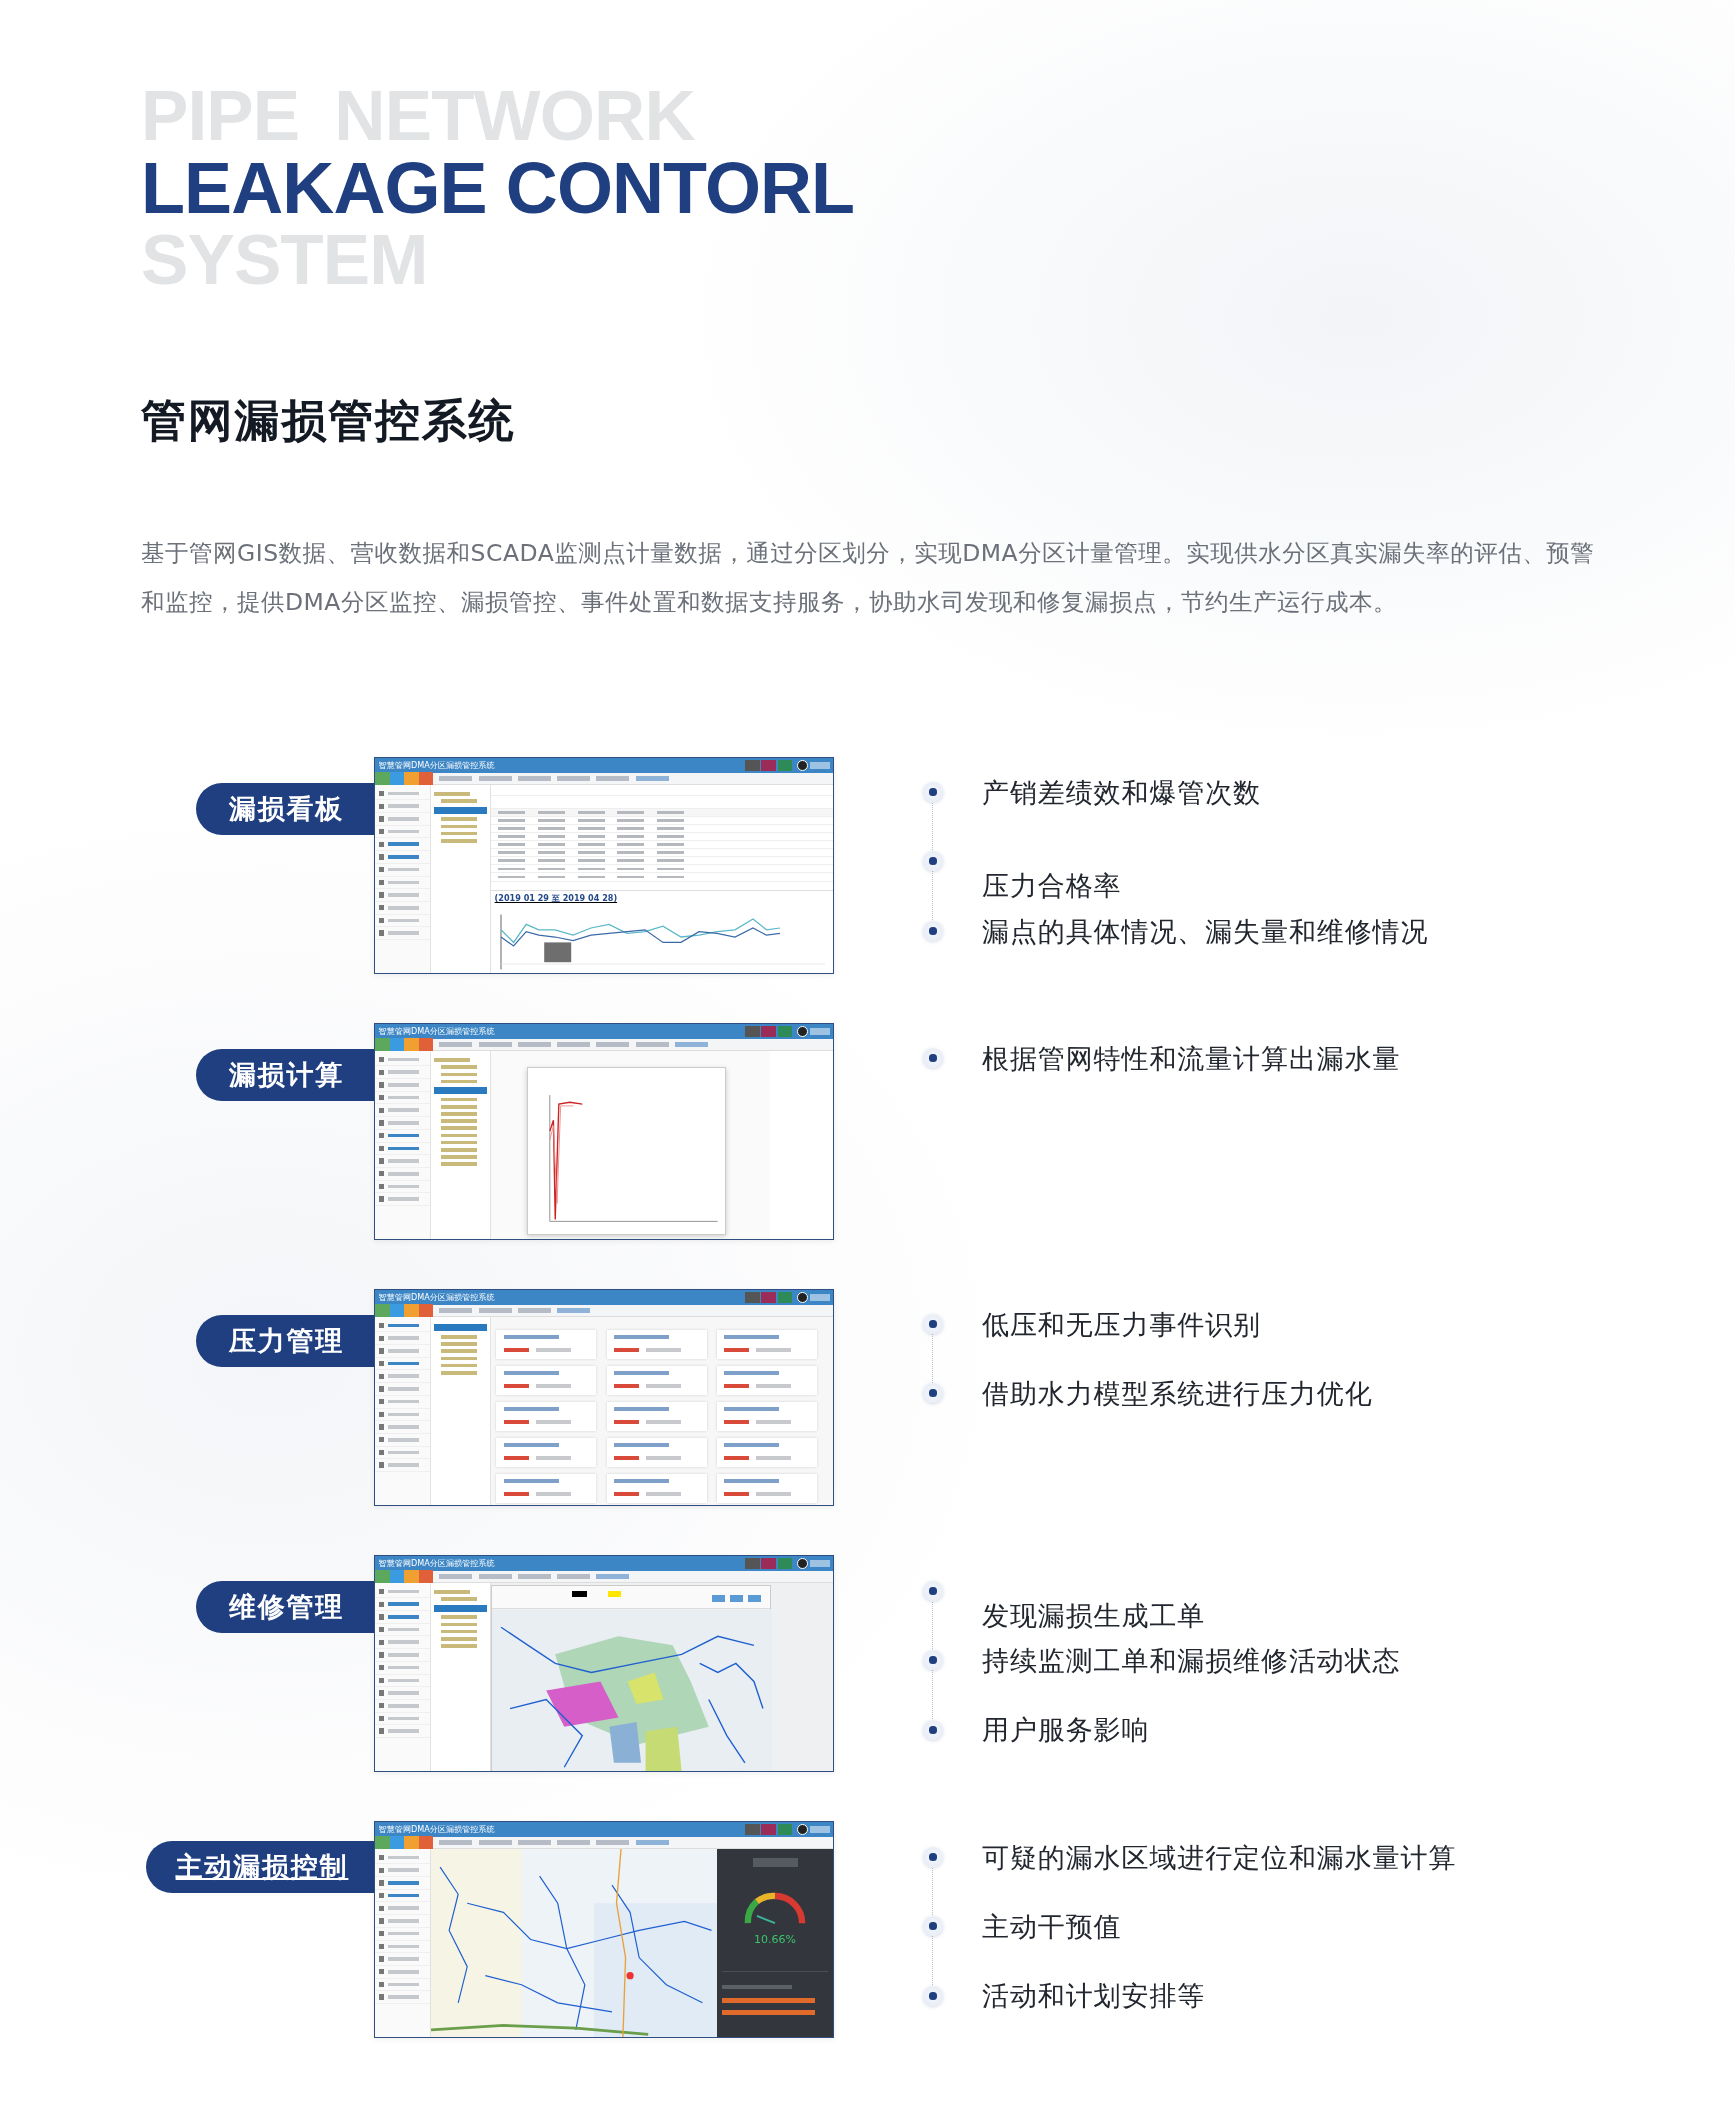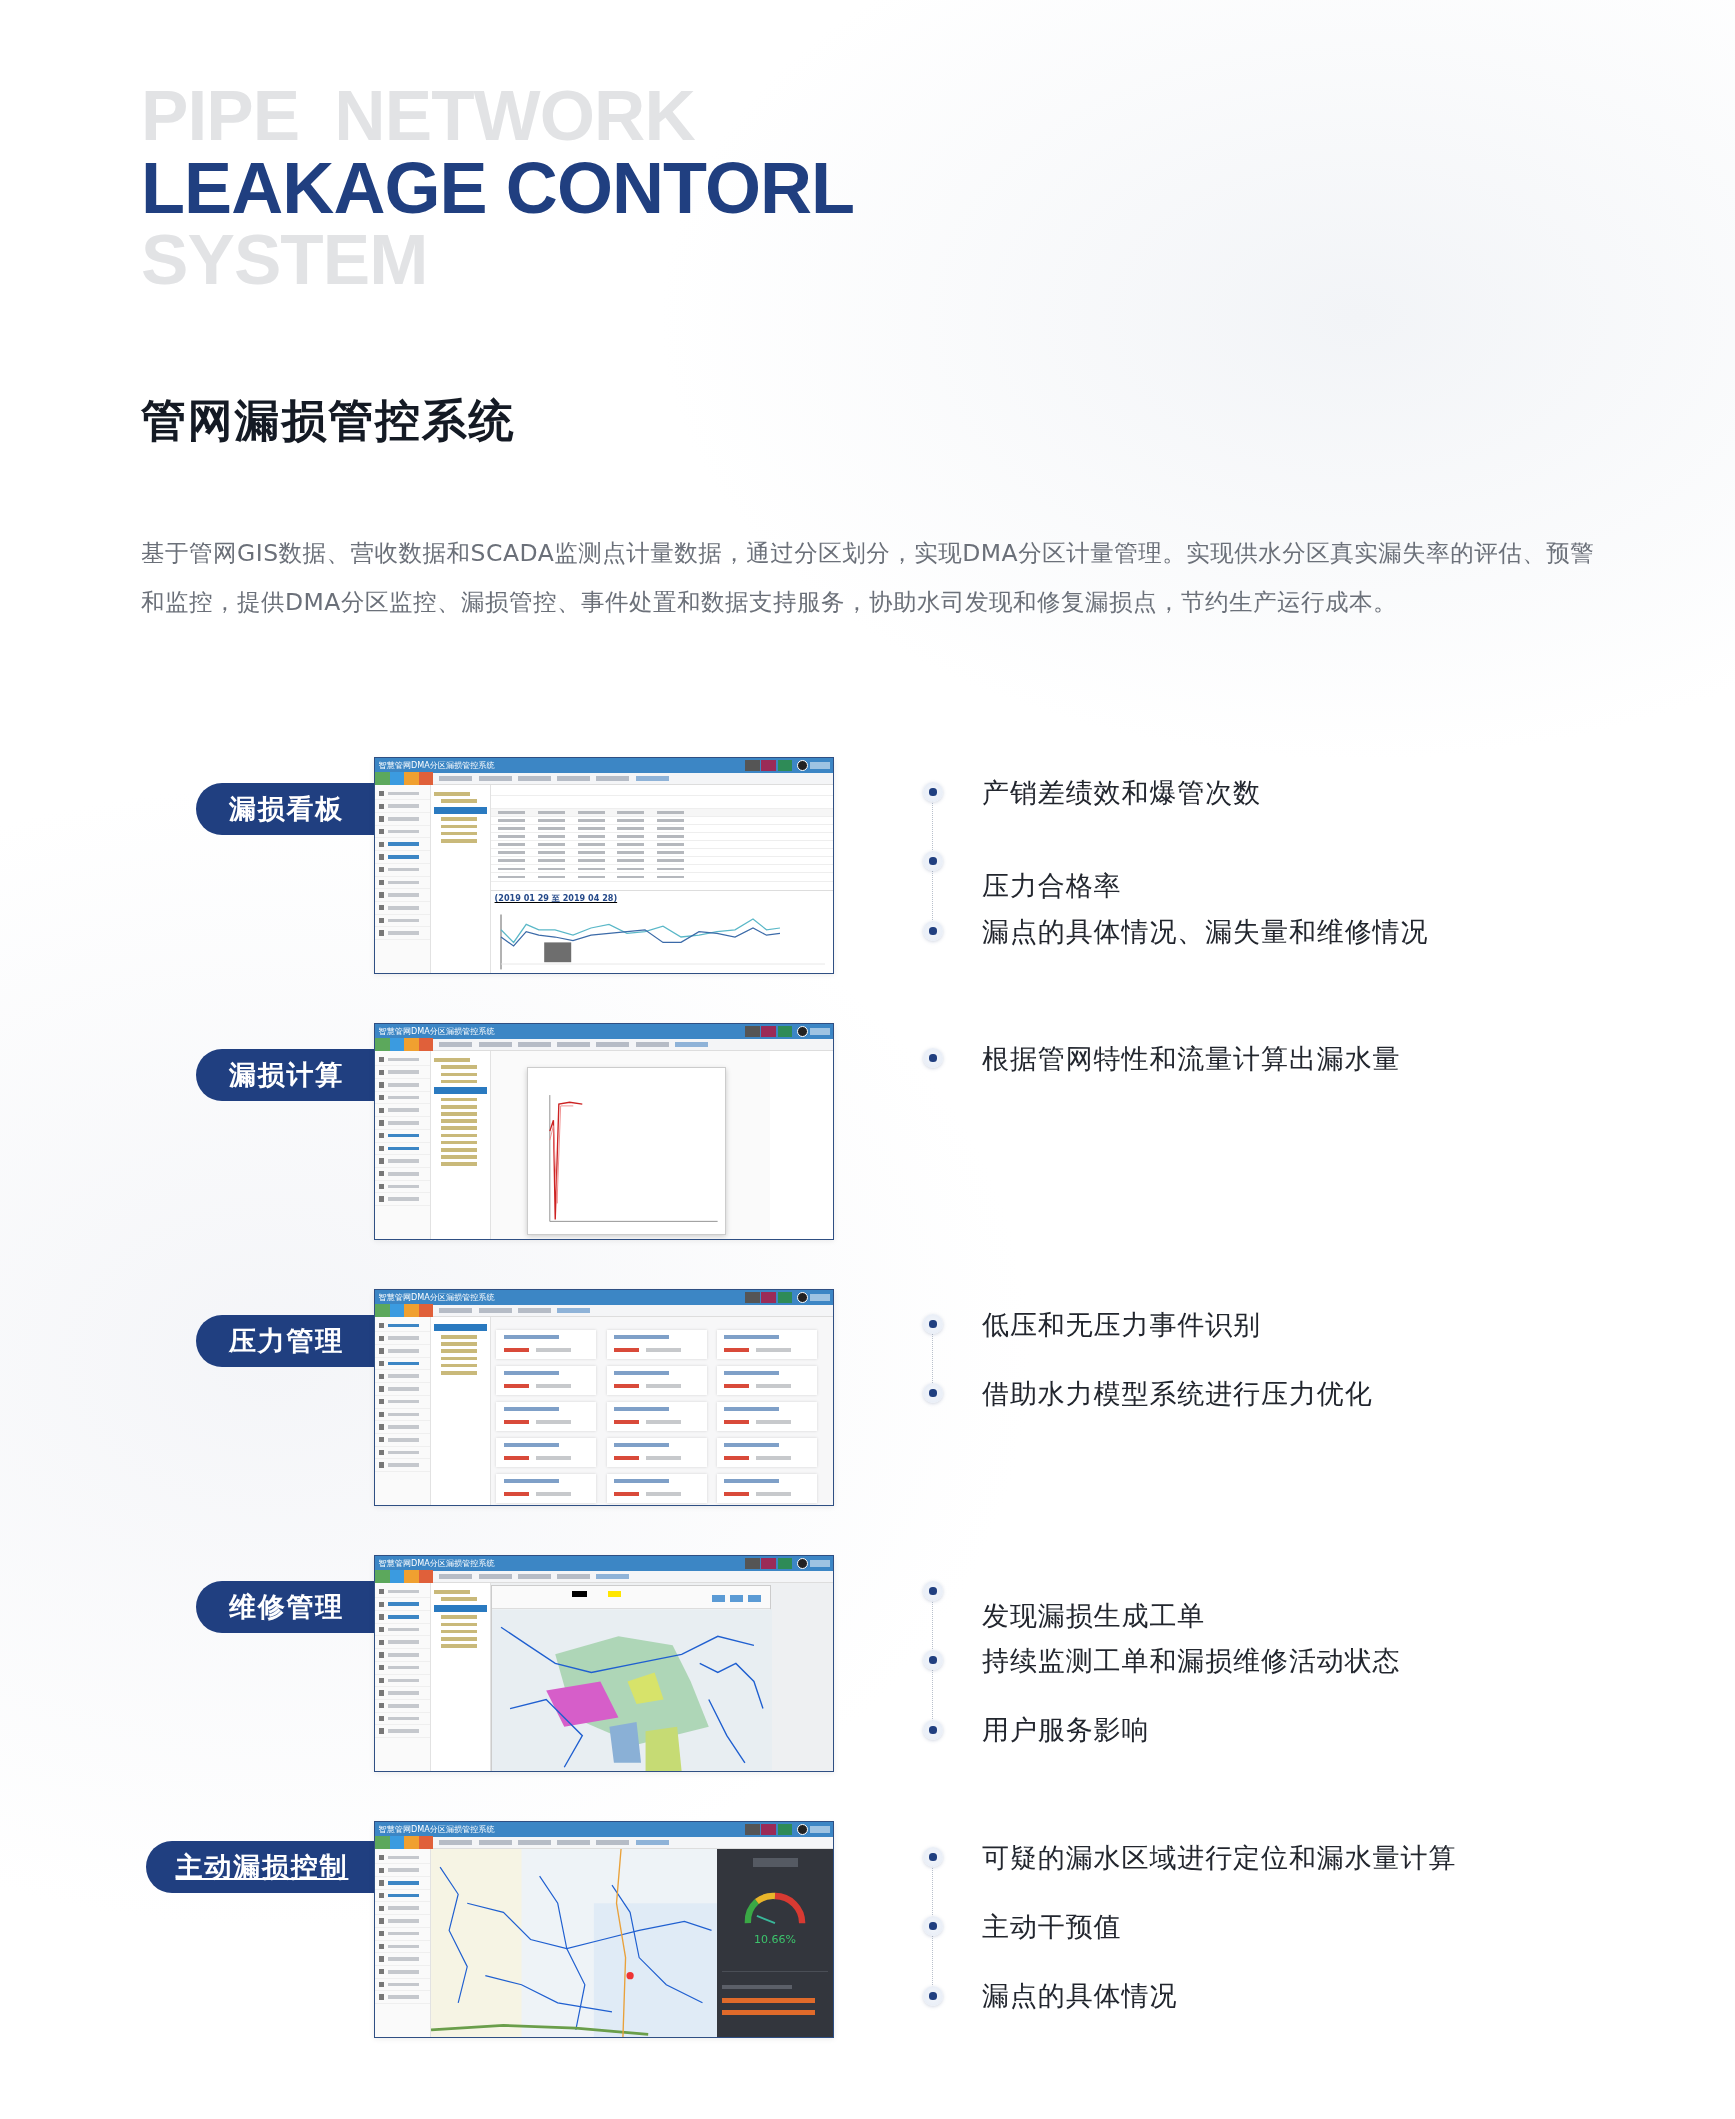--- a/index.html
+++ b/index.html
@@ -722,14 +722,14 @@
     <span class="dot"></span>
   </div>
 <div class="feat" style="top:1840px;">可疑的漏水区域进行定位和漏水量计算</div>
 <div class="bullet" style="top:1916px;">
     <span class="dot"></span>
   </div>
 <div class="feat" style="top:1909px;">主动干预值</div>
 <div class="bullet" style="top:1986px;">
     <span class="dot"></span>
   </div>
-<div class="feat" style="top:1978px;">漏点的具体情况</div>
+<div class="feat" style="top:1978px;">活动和计划安排等</div>
 
 
 </body></html>

